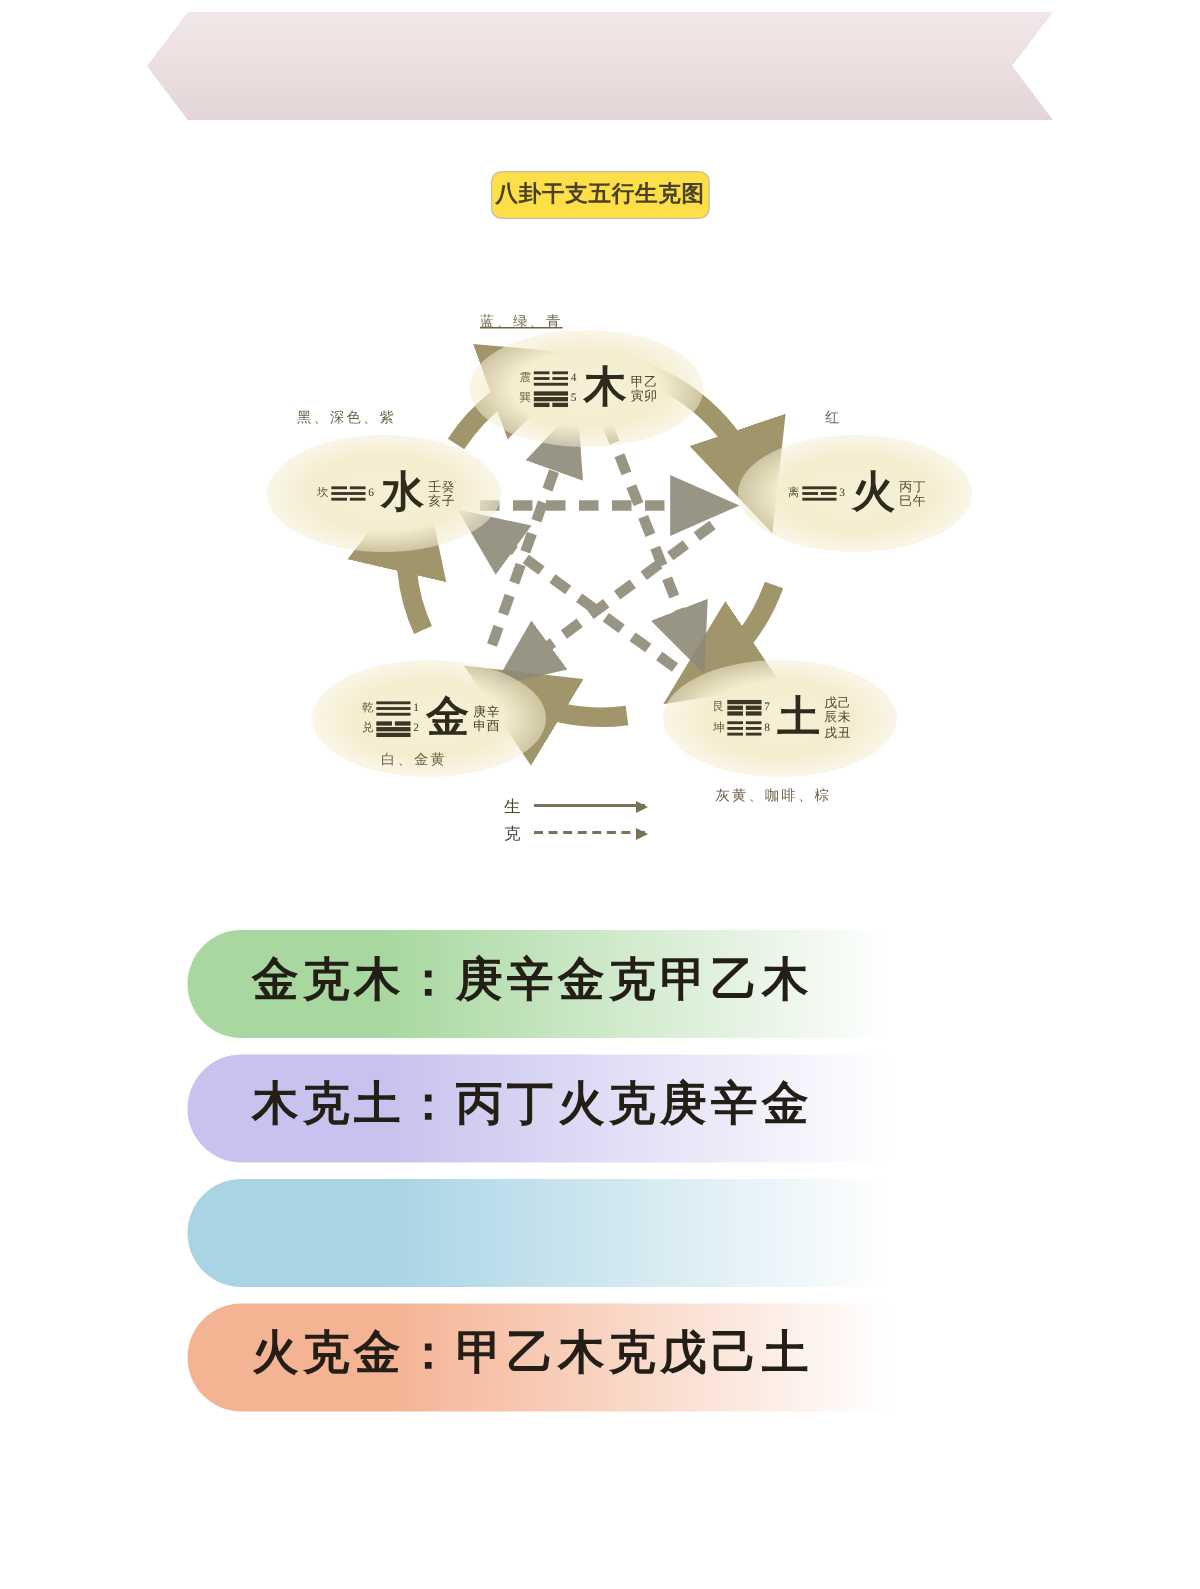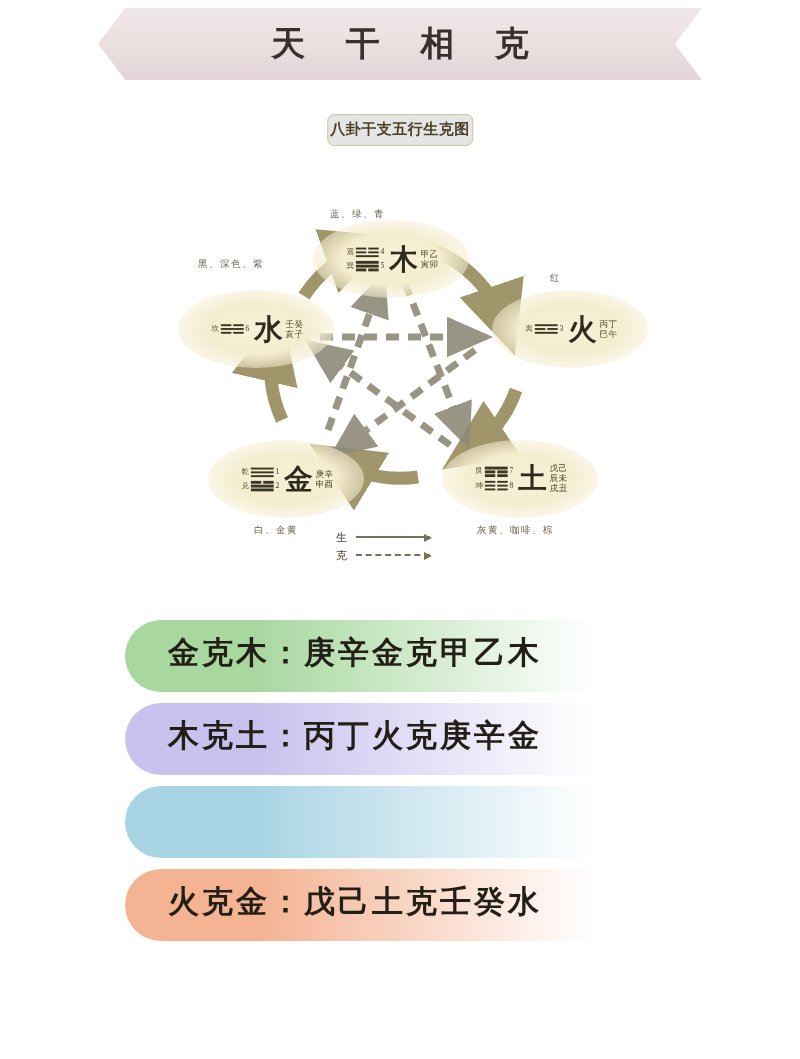--- a/index.html
+++ b/index.html
@@ -53,21 +53,21 @@
     left: 150px; top: 100px;
     width: 500px; height: 500px;
   }
   .diagram-title {
     position: absolute;
     left: 50%; top: 14px;
     transform: translateX(-50%);
     padding: 5px 2px 6px;
     border: 1.5px solid #cfc49f;
     border-radius: 7px;
-    background: #e5e5e5;
+    background: #fde047;
     font-size: 15px;
     font-weight: 700;
     color: #4a4128;
     letter-spacing: 0.5px;
     white-space: nowrap;
   }
 
   
   .node {
     position: absolute;
@@ -225,21 +225,20 @@
     font-weight: 600;
     white-space: nowrap;
     font-family: "Liberation Serif", "DejaVu Serif", serif;
   }
 </style>
 </head>
 <body>
 
 <div class="banner-wrap">
   <div class="banner-ribbon left-notch"></div>
-  <div class="banner-title">天 干 相 克</div>
 </div>
 
 <div class="diagram">
 
   <div class="diagram-title">八卦干支五行生克图</div>
 
   <svg class="overlay" viewBox="0 0 500 500">
     <defs>
       <marker id="mk-gen" markerWidth="6" markerHeight="6" refX="3.2" refY="3" orient="auto">
         <path d="M0,0.4 L5.6,3 L0,5.6 Z" fill="#9c9164"></path>
@@ -264,21 +263,21 @@
       <path d="M 255,183 L 312,330"></path>
 
       <path d="M 300,345 L 172,252"></path>
 
       <path d="M 170,237 L 322,237"></path>
 
       <path d="M 325,250 L 196,345"></path>
     </g>
   </svg>
 
-  <div class="node-caption" style="left:180px; top:108px;">蓝、绿、青</div>
+  <div class="node-caption" style="left:170px; top:108px;text-decoration:underline;">蓝、绿、青</div>
   <div class="node" style="left:163px; top:120px;">
     <div class="node-inner">
       <div class="tri-col">
         <div class="tri-row">
           <span class="tri-name">震</span>
           <span class="trigram">
             <span class="tline broken"></span>
               <span class="tline broken"></span>
               <span class="tline"></span>
           </span>
@@ -378,23 +377,23 @@
           <span class="tri-num">2</span>
         </div>
       </div>
       <div class="elem-char">金</div>
       <div class="stem-col">
         <span>庚辛</span>
         <span>申酉</span>
       </div>
     </div>
   </div>
-  <div class="node-caption" style="left:104px; top:424px;text-align:right;">白、金黄</div>
-
-  <div class="node-caption" style="left:48px; top:158px;">黑、深色、紫</div>
+  <div class="node-caption" style="left:104px; top:400px;text-align:right;">白、金黄</div>
+
+  <div class="node-caption" style="left:48px; top:172px;">黑、深色、紫</div>
   <div class="node" style="left:28px; top:190px;">
     <div class="node-inner">
       <div class="tri-col">
         <div class="tri-row">
           <span class="tri-name">坎</span>
           <span class="trigram">
             <span class="tline broken"></span>
               <span class="tline"></span>
               <span class="tline broken"></span>
           </span>
@@ -428,15 +427,15 @@
   </div>
   <div class="pill">
     <span class="pill-bg" id="pill-bg-1" style="background: linear-gradient(90deg, rgb(200, 194, 238) 0%, rgb(200, 194, 238) 22%, rgba(255, 255, 255, 0.55) 78%, rgba(255, 255, 255, 0) 100%);"></span>
     <span class="pill-text">木克土：丙丁火克庚辛金</span>
   </div>
   <div class="pill">
     <span class="pill-bg" id="pill-bg-2" style="background: linear-gradient(90deg, rgb(169, 212, 228) 0%, rgb(169, 212, 228) 22%, rgba(255, 255, 255, 0.55) 78%, rgba(255, 255, 255, 0) 100%);"></span>
   </div>
   <div class="pill">
     <span class="pill-bg" id="pill-bg-4" style="background: linear-gradient(90deg, rgb(244, 179, 147) 0%, rgb(244, 179, 147) 22%, rgba(255, 255, 255, 0.55) 78%, rgba(255, 255, 255, 0) 100%);"></span>
-    <span class="pill-text">火克金：戊己土克壬癸水</span>
+    <span class="pill-text">火克金：甲乙木克戊己土</span>
   </div>
 </div>
 
 </body></html>

